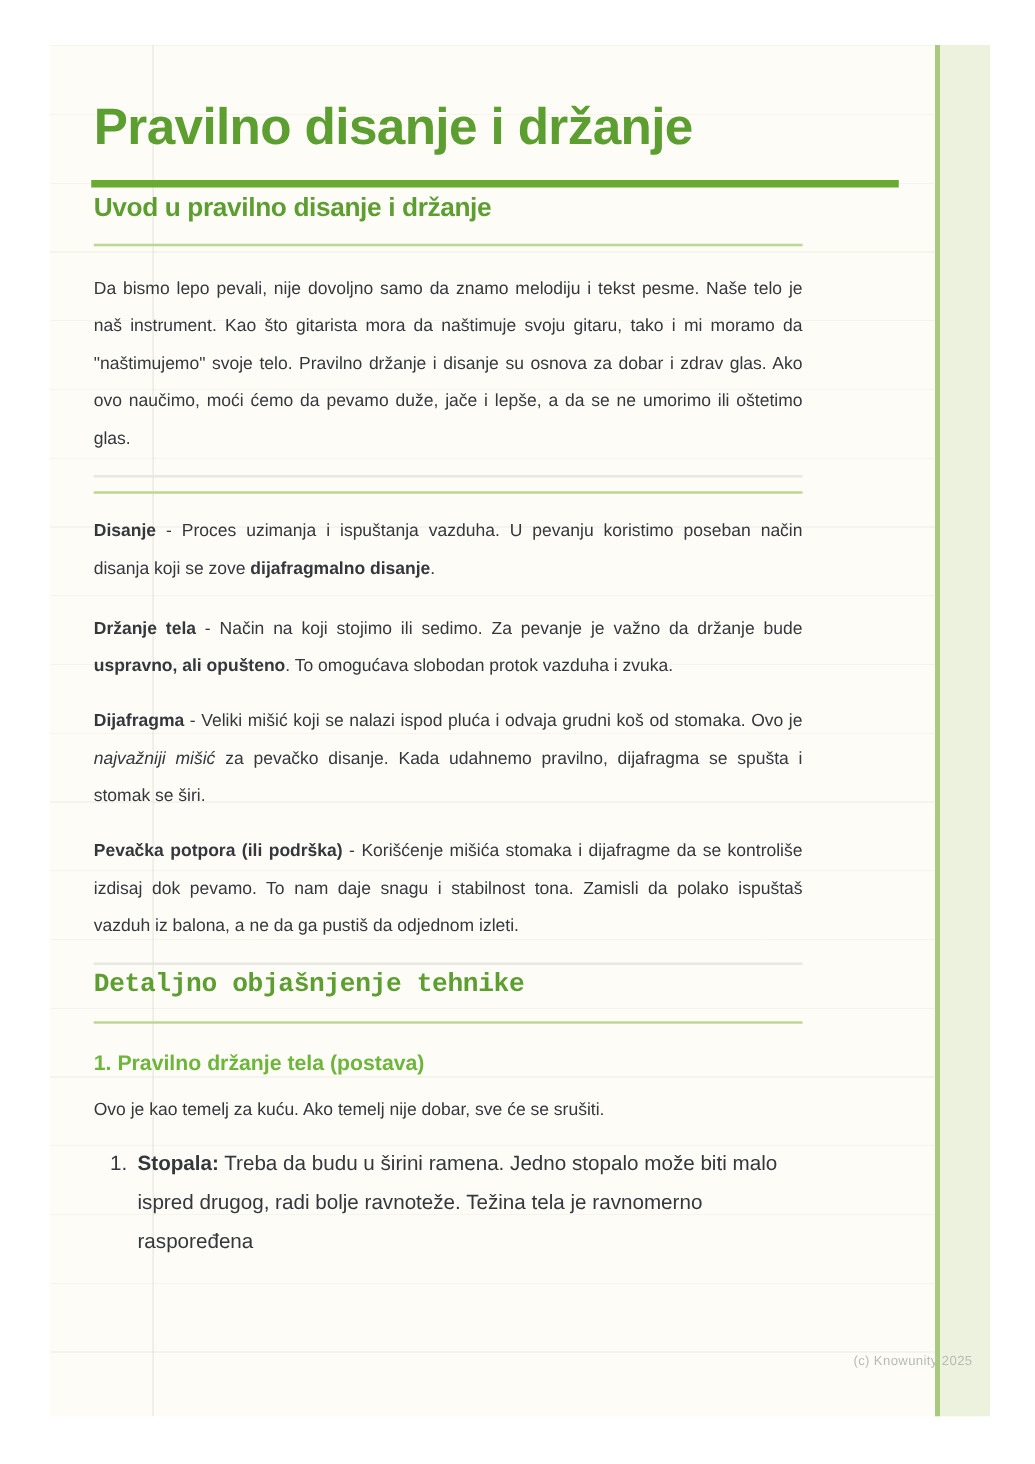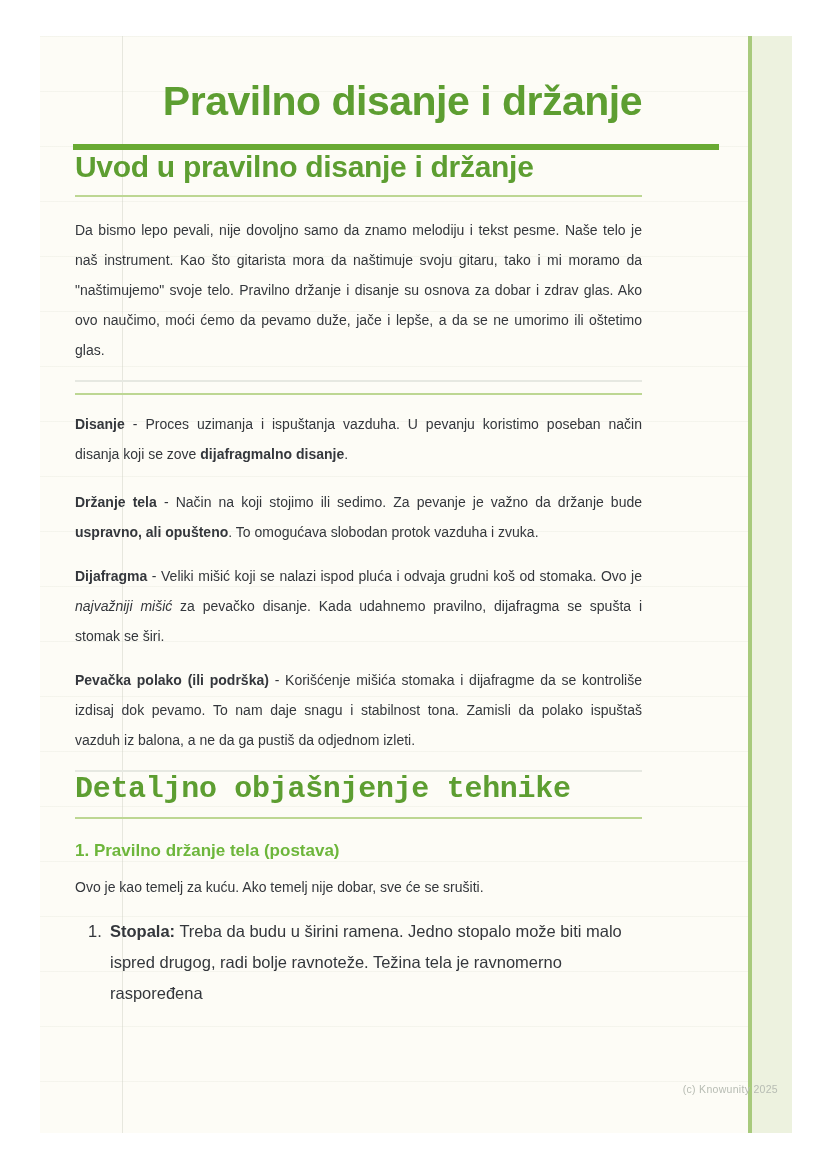--- a/index.html
+++ b/index.html
@@ -47,29 +47,28 @@
     position:relative;z-index:3;
     padding:44px 0 0 35px;
     width:602px; 
   }
   h1.doc-title{
     margin:0;
     font-size:41px;line-height:43px;
     font-weight:bold;
     letter-spacing:-0.5px;
     color:var(--heading-green);
-    text-align:right;
   }
   .title-rule{
     width:646px;height:6px;margin-top:21px;margin-left:-2px;
     background:var(--rule-green);
   }
   h2.sec{
     margin:0;padding:0;
-    font-size:30px;line-height:34px;
+    font-size:21px;line-height:34px;
     font-weight:bold;
     letter-spacing:-0.3px;
     color:var(--heading-green);
   }
   .h2-m1{margin-top:36px;}
   .h2-m2{margin-top:24px;}
   .h2-m3{margin-top:22px;font-family:Liberation Mono, monospace;}
   .sec-underline{
     width:567px;height:2px;margin-top:11px;
     background:var(--underline-green);
@@ -127,21 +126,21 @@
     <hr class="divider">
 
     <div class="sec-underline"></div>
 
     <p class="body next"><span class="b">Disanje</span><span> - Proces uzimanja i ispuštanja vazduha. U pevanju koristimo poseban način disanja koji se zove </span><span class="b">dijafragmalno disanje</span><span>.</span></p>
 
     <p class="body first"><span class="b">Držanje tela</span><span> - Način na koji stojimo ili sedimo. Za pevanje je važno da držanje bude </span><span class="b">uspravno, ali opušteno</span><span>. To omogućava slobodan protok vazduha i zvuka.</span></p>
 
     <p class="body next"><span class="b">Dijafragma</span><span> - Veliki mišić koji se nalazi ispod pluća i odvaja grudni koš od stomaka. Ovo je </span><span class="i">najvažniji mišić</span><span> za pevačko disanje. Kada udahnemo pravilno, dijafragma se spušta i stomak se širi.</span></p>
 
-    <p class="body next"><span class="b">Pevačka polako (ili podrška)</span><span> - Korišćenje mišića stomaka i dijafragme da se kontroliše izdisaj dok pevamo. To nam daje snagu i stabilnost tona. Zamisli da polako ispuštaš vazduh iz balona, a ne da ga pustiš da odjednom izleti.</span></p>
+    <p class="body next"><span class="b">Pevačka potpora (ili podrška)</span><span> - Korišćenje mišića stomaka i dijafragme da se kontroliše izdisaj dok pevamo. To nam daje snagu i stabilnost tona. Zamisli da polako ispuštaš vazduh iz balona, a ne da ga pustiš da odjednom izleti.</span></p>
 
     <hr class="divider">
 
     <h2 class="sec h2-m3">Detaljno objašnjenje tehnike</h2>
     <div class="sec-underline"></div>
 
     <h3 class="sub">1. Pravilno držanje tela (postava)</h3>
     <p class="body plain"><span>Ovo je kao temelj za kuću. Ako temelj nije dobar, sve će se srušiti.</span></p>
 
     <div class="olist">

